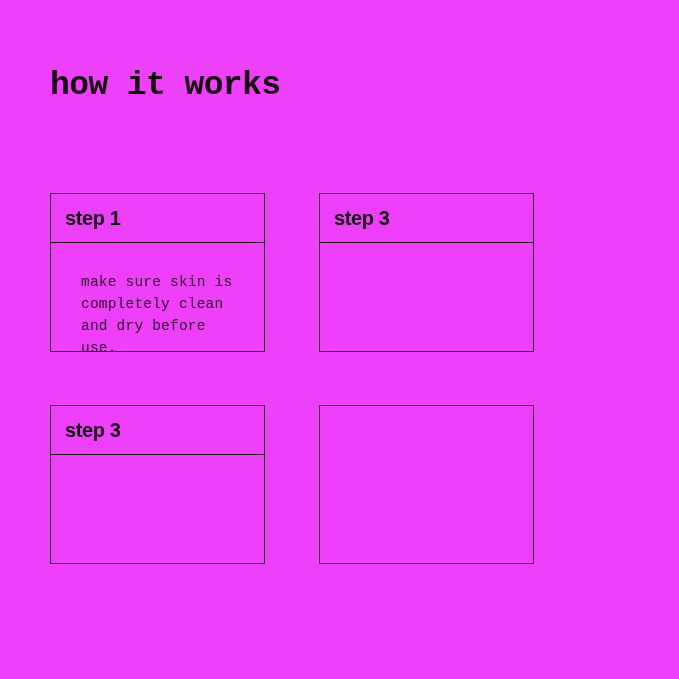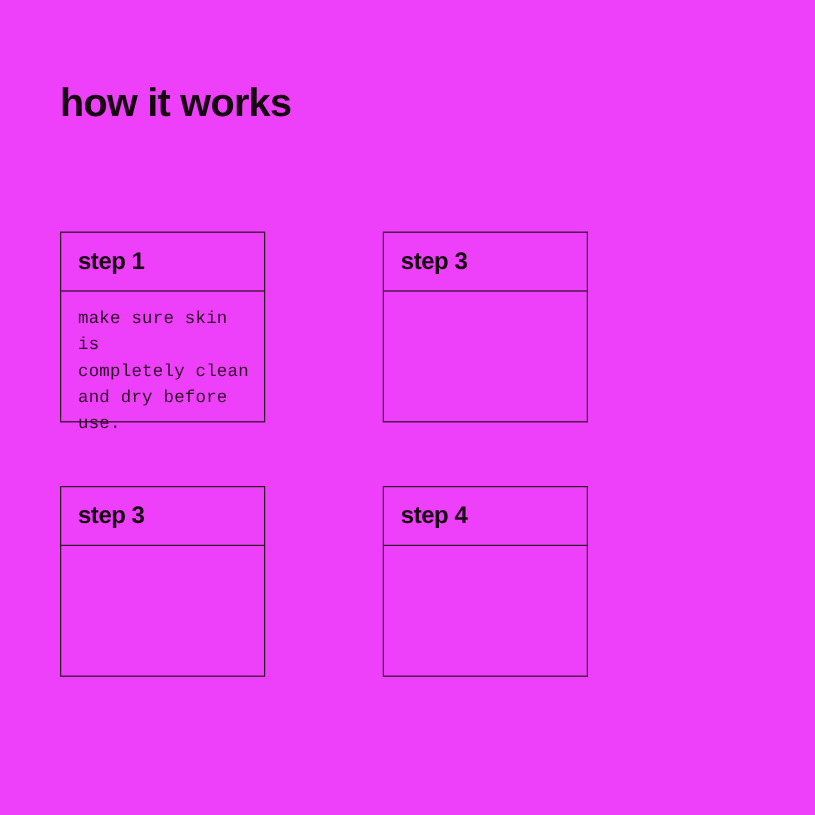--- a/index.html
+++ b/index.html
@@ -20,39 +20,39 @@
     position: relative;
     width: 679px;
     height: 679px;
     background: #ee3ffa;
   }
 
   .page-title {
     position: absolute;
     left: 50px;
     top: 66px;
-    font-family: Liberation Sans, sans-serif;
+    font-family: Liberation Mono, monospace;
     font-size: 33px;
     font-weight: bold;
     letter-spacing: -0.6px;
     color: #15080f;
     line-height: 40px;
     white-space: nowrap;
   }
 
   .steps-grid {
     position: absolute;
     left: 50px;
     top: 193px;
     width: 485px;
   }
 
   .step-card {
     position: absolute;
-    width: 171px;
+    width: 215px;
     height: 159px;
     border: 1px solid #2a1020;
     box-sizing: border-box;
     background: transparent;
   }
   .step-card.col-1 { left: 0px; }
   .step-card.col-2 { left: 269px; }
   .step-card.row-1 { top: 0px; }
   .step-card.row-2 { top: 212px; text-align: right; }
 
@@ -79,21 +79,21 @@
     padding: 12px 10px 0 14px;
   }
 
   .step-body-text {
     font-family: "Liberation Mono", monospace;
     font-size: 14.5px;
     line-height: 22px;
     letter-spacing: 0.2px;
     color: #2b0f22;
     white-space: pre-line;
-    margin: 0;
+    margin: 16px;
   }
 </style>
 </head>
 <body>
 
 <div class="canvas">
 
   <div class="page-title">how it works</div>
 
   <div class="steps-grid">
@@ -115,19 +115,16 @@
       </div>
     </div>
 
     <div class="step-card col-1 row-2">
       <div class="step-head">
         <span class="step-head-label">step 3</span>
       </div>
     </div>
 
     <div class="step-card col-2 row-2">
-      <div class="step-head">
-        <span class="step-head-label">step 4</span>
-      </div>
     </div>
 
   </div>
 </div>
 
 </body></html>

